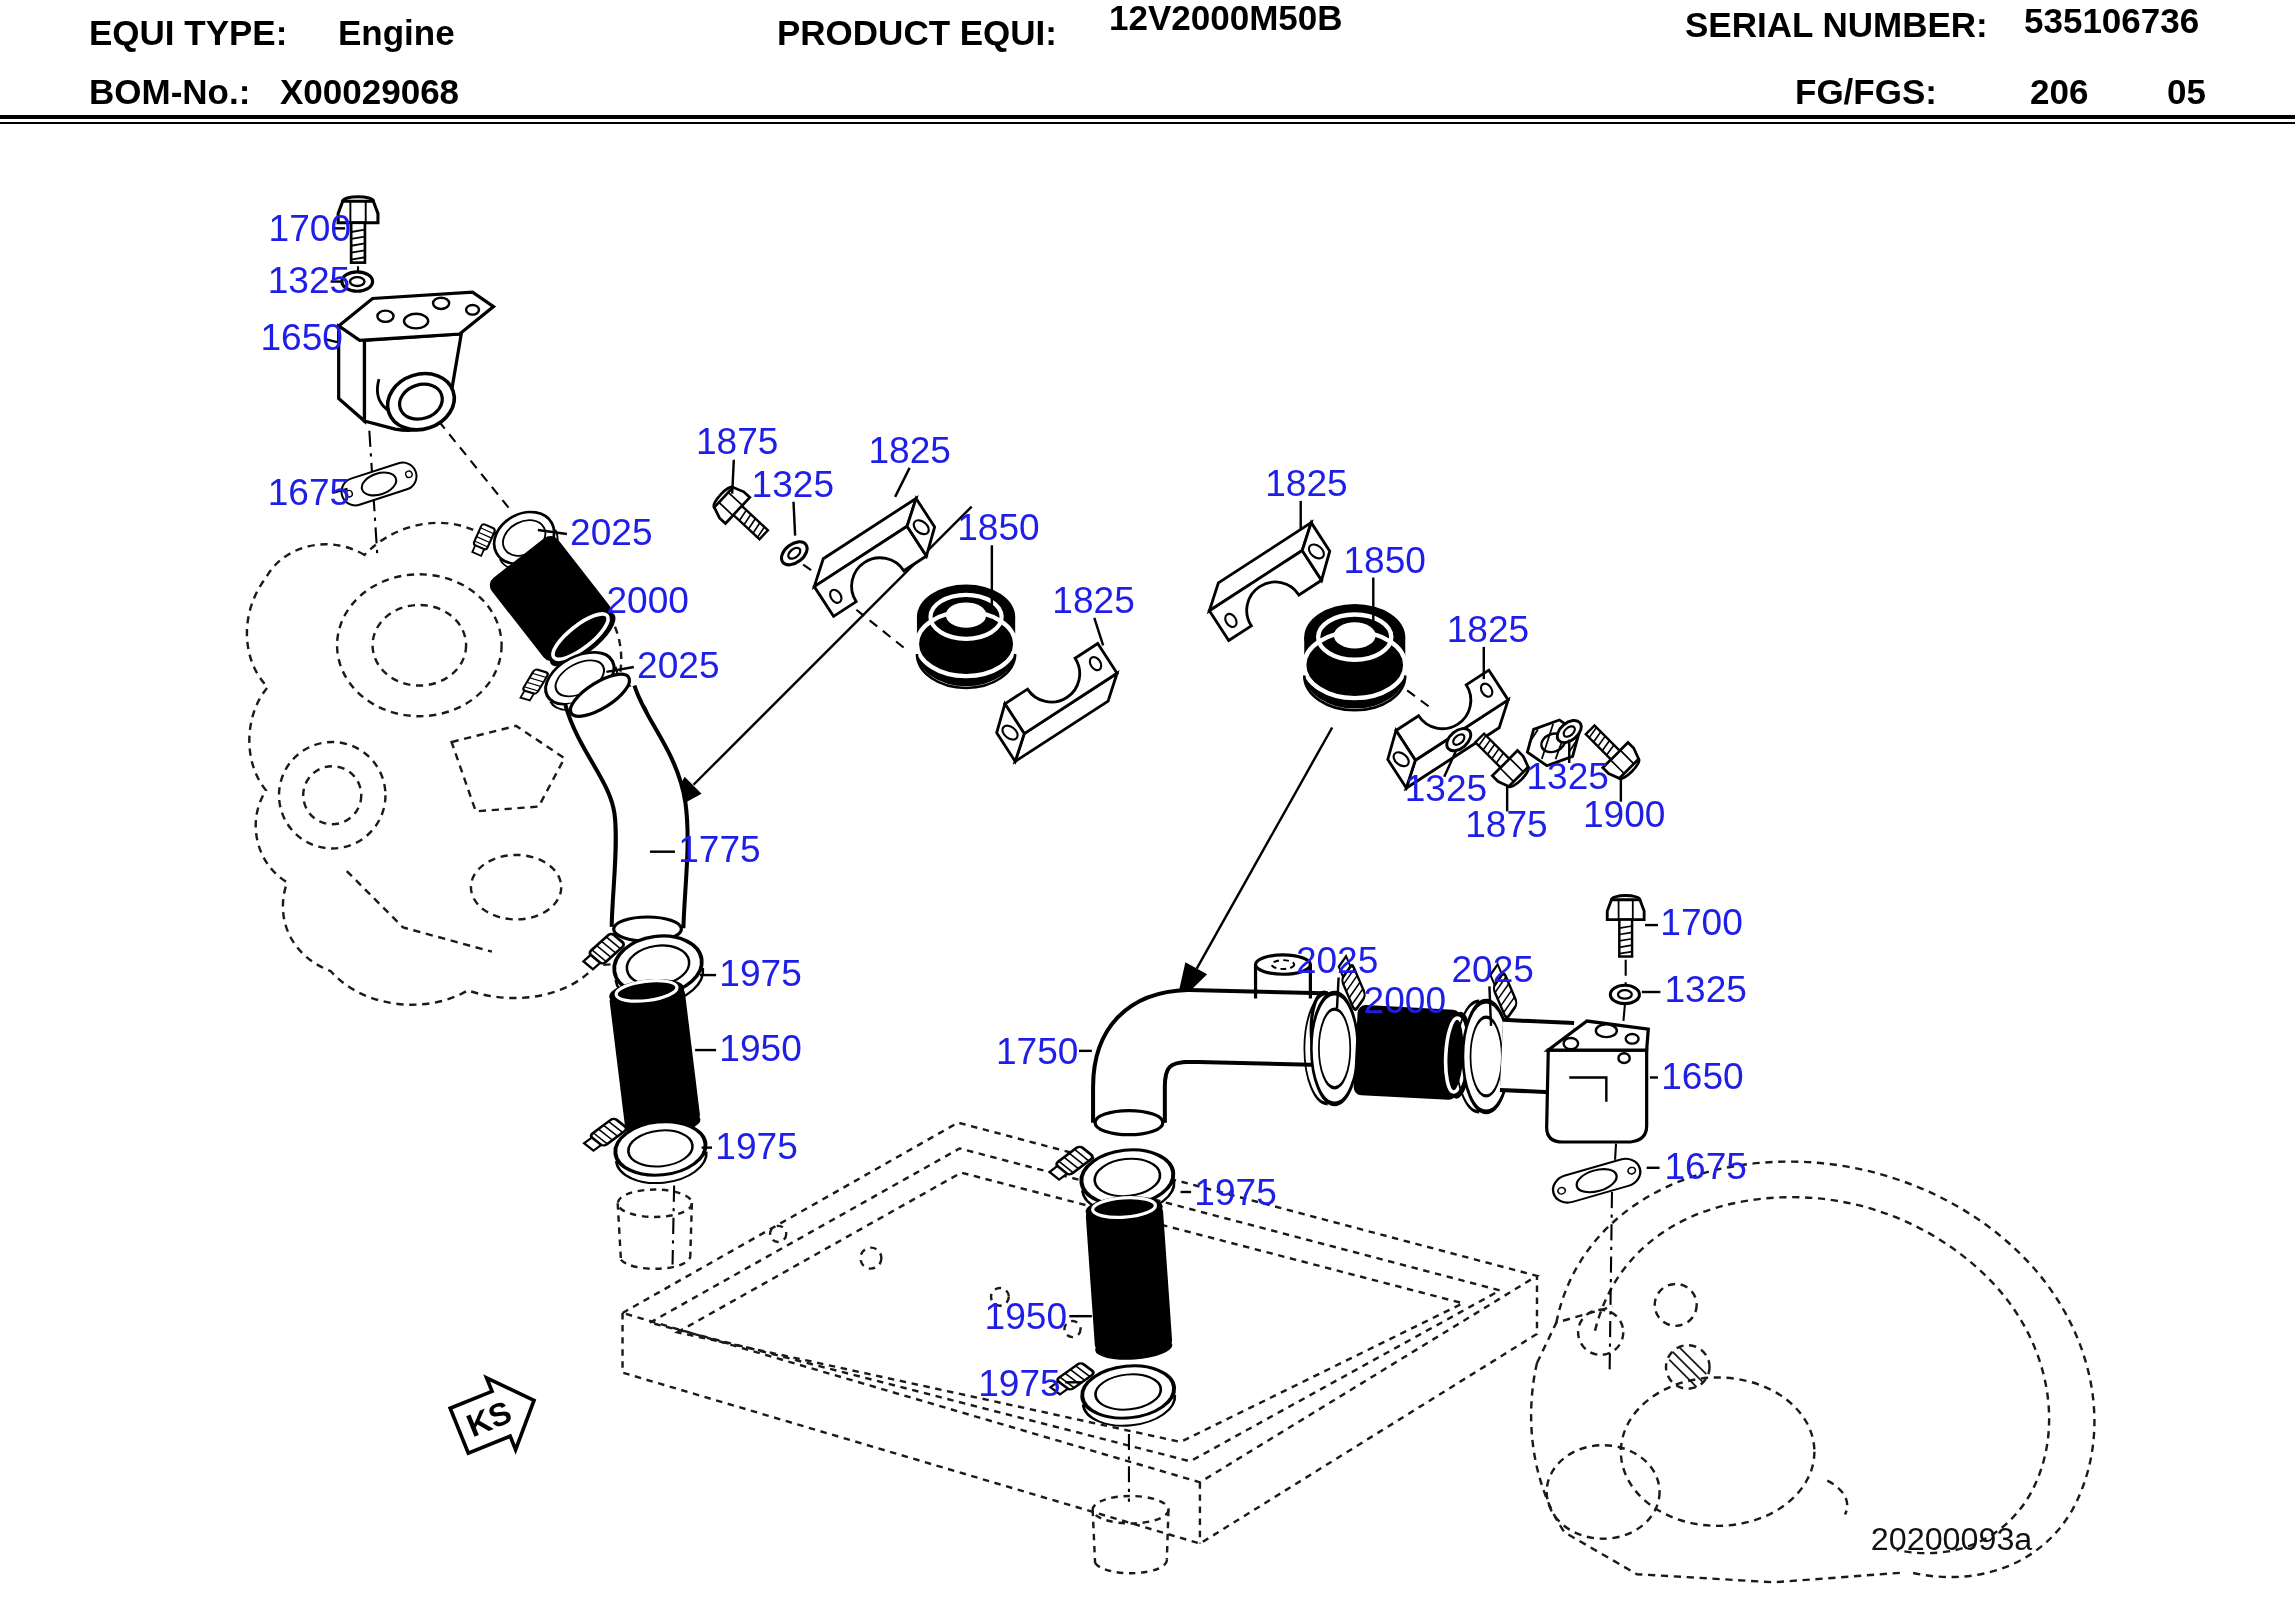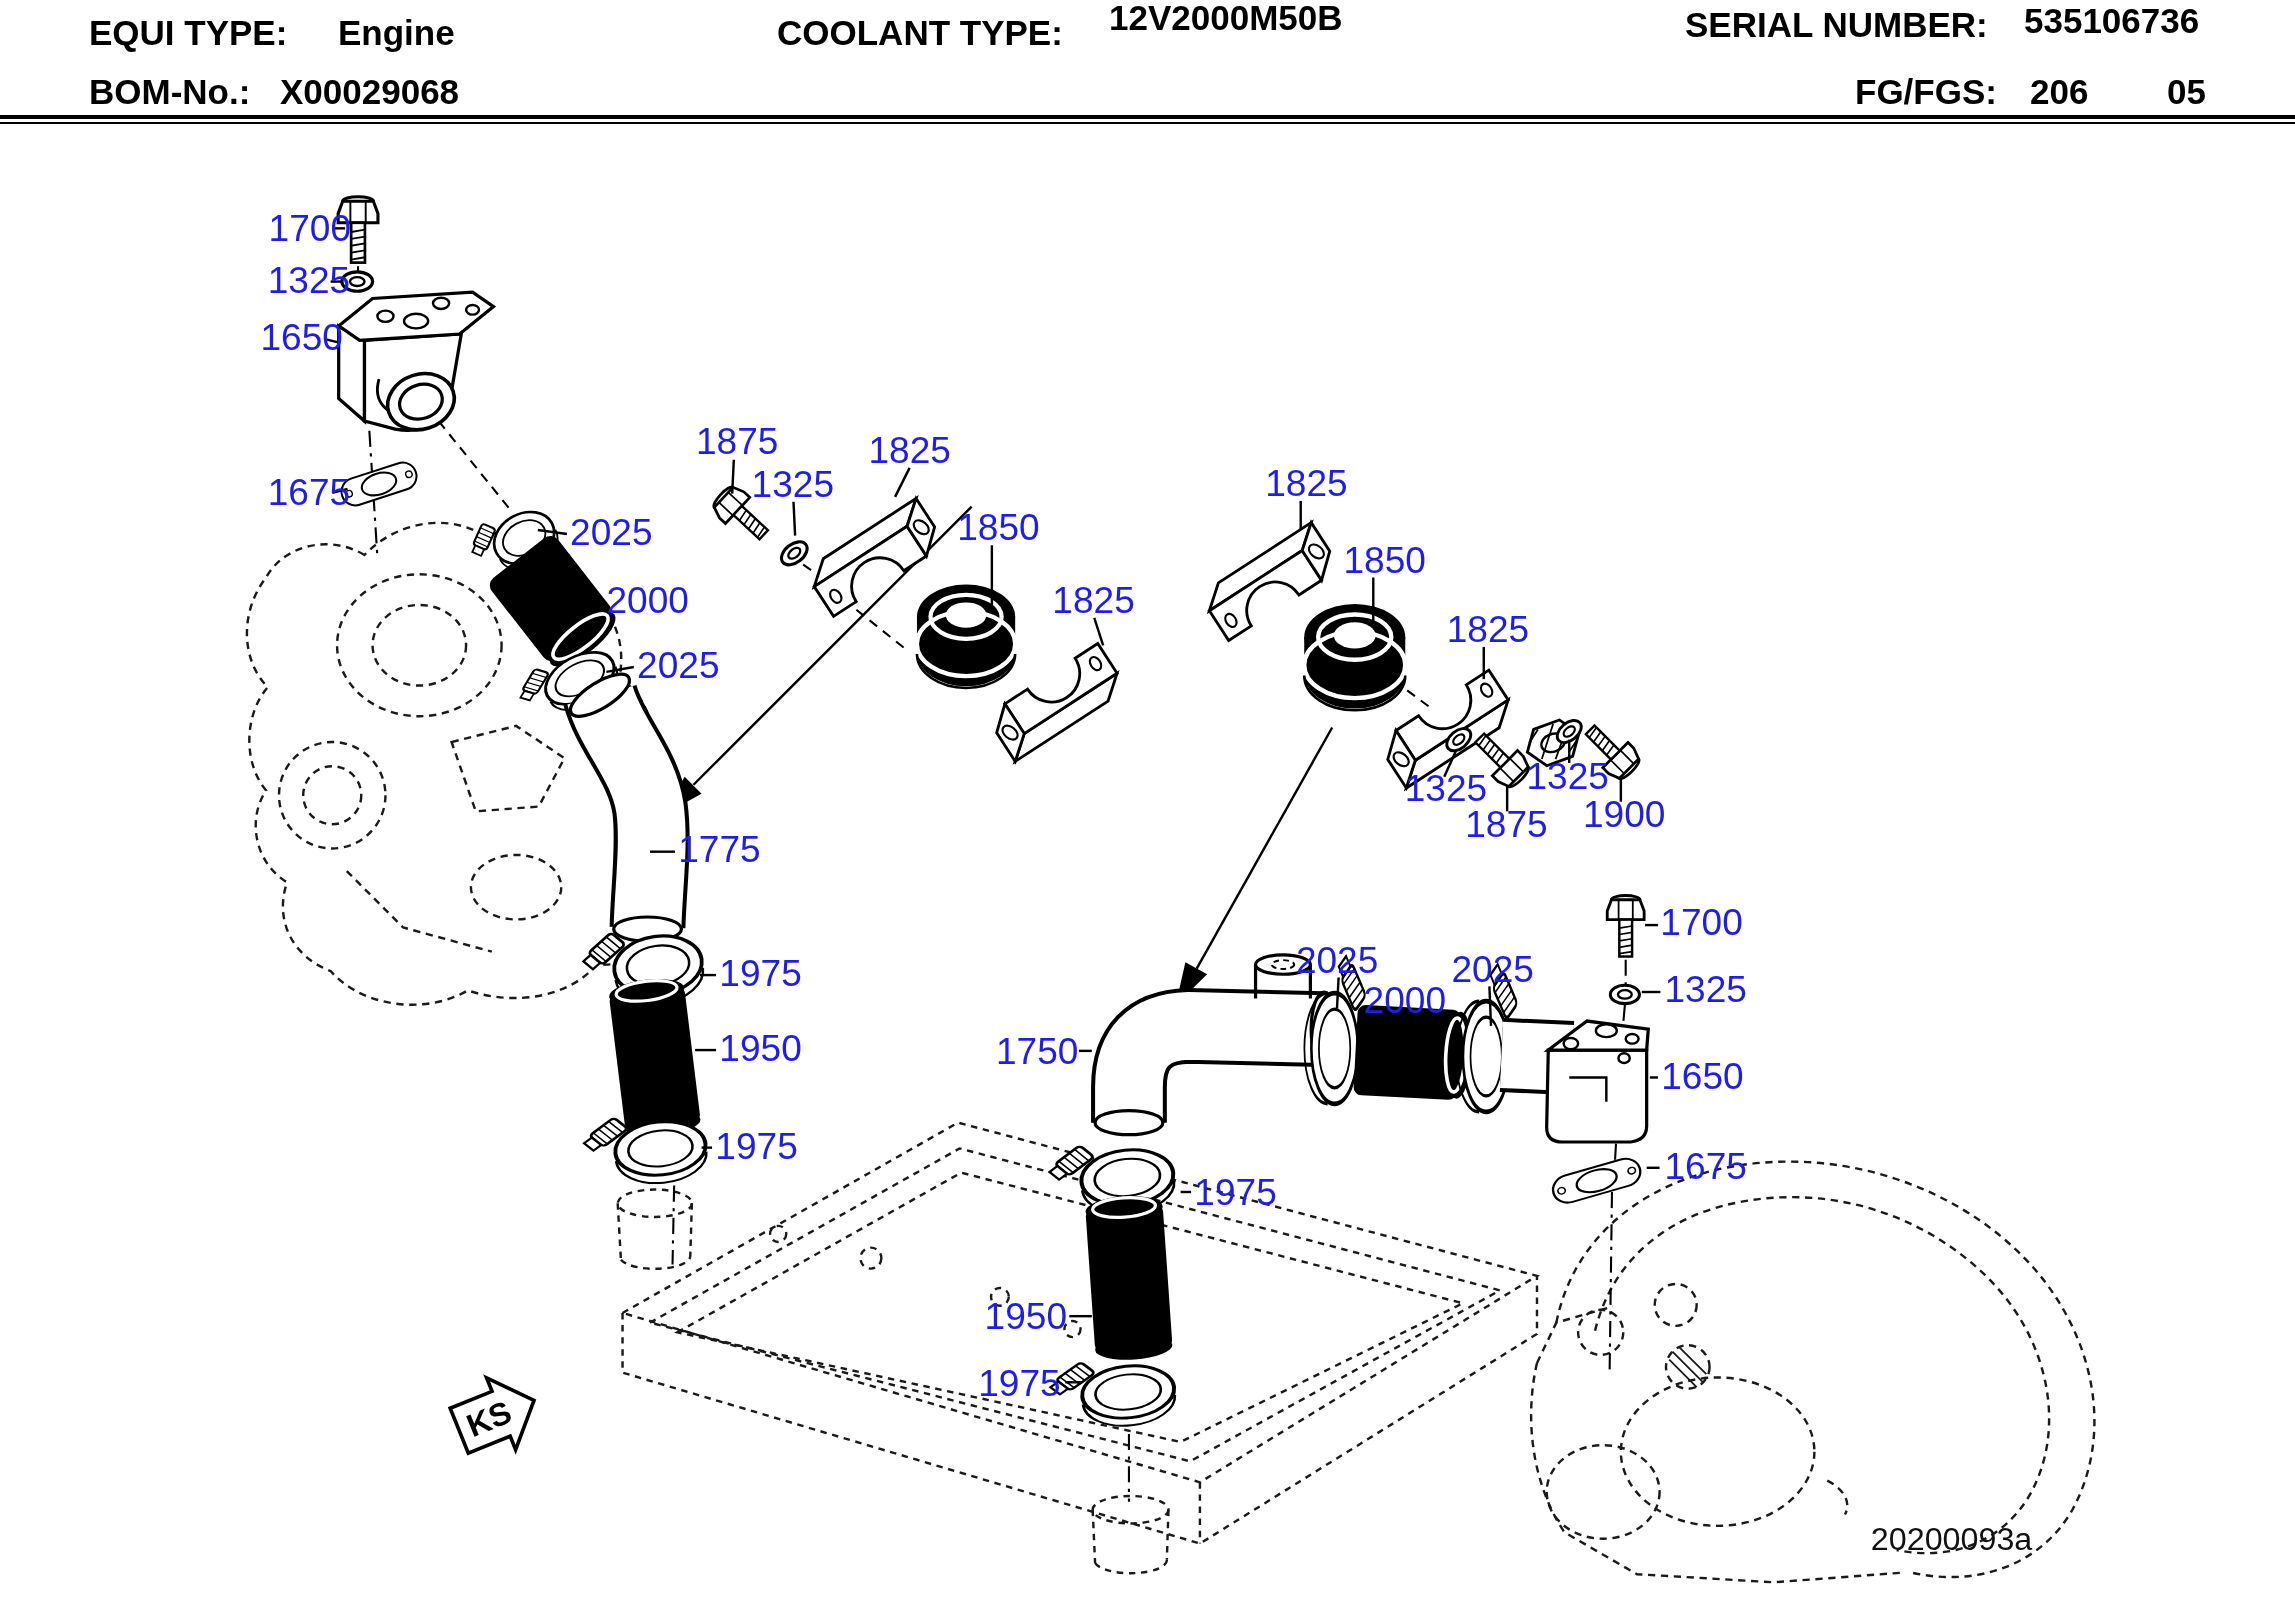--- a/index.html
+++ b/index.html
@@ -12,27 +12,27 @@
   svg text.ks{font-family:"Liberation Sans",sans-serif;font-size:40px;font-weight:bold;fill:#000;}
 </style>
 </head>
 <body>
 
 <div class="page">
 
   
   <div class="hdr" style="left:89px;top:14.5px">EQUI TYPE:</div>
   <div class="hdr" style="left:338px;top:14.5px">Engine</div>
-  <div class="hdr" style="left:777px;top:14.5px">COOLANT TYPE:</div>
+  <div class="hdr" style="left:777px;top:14.5px">PRODUCT EQUI:</div>
   <div class="hdr" style="left:1109px;top:0">12V2000M50B</div>
   <div class="hdr" style="left:1685px;top:7px">SERIAL NUMBER:</div>
   <div class="hdr" style="left:2024px;top:3px">535106736</div>
   <div class="hdr" style="left:89px;top:74px">BOM-No.:</div>
   <div class="hdr" style="left:280px;top:74px">X00029068</div>
-  <div class="hdr" style="left:1855px;top:74px">FG/FGS:</div>
+  <div class="hdr" style="left:1795px;top:74px">FG/FGS:</div>
   <div class="hdr" style="left:2030px;top:74px">206</div>
   <div class="hdr" style="left:2167px;top:74px">05</div>
   <div class="rule" style="top:115px;height:4px"></div>
   <div class="rule" style="top:122px;height:2.4px"></div>
 
   
   <svg width="2295" height="1605" viewBox="0 0 2846 1990">
     <defs>
 
       <g id="b">

